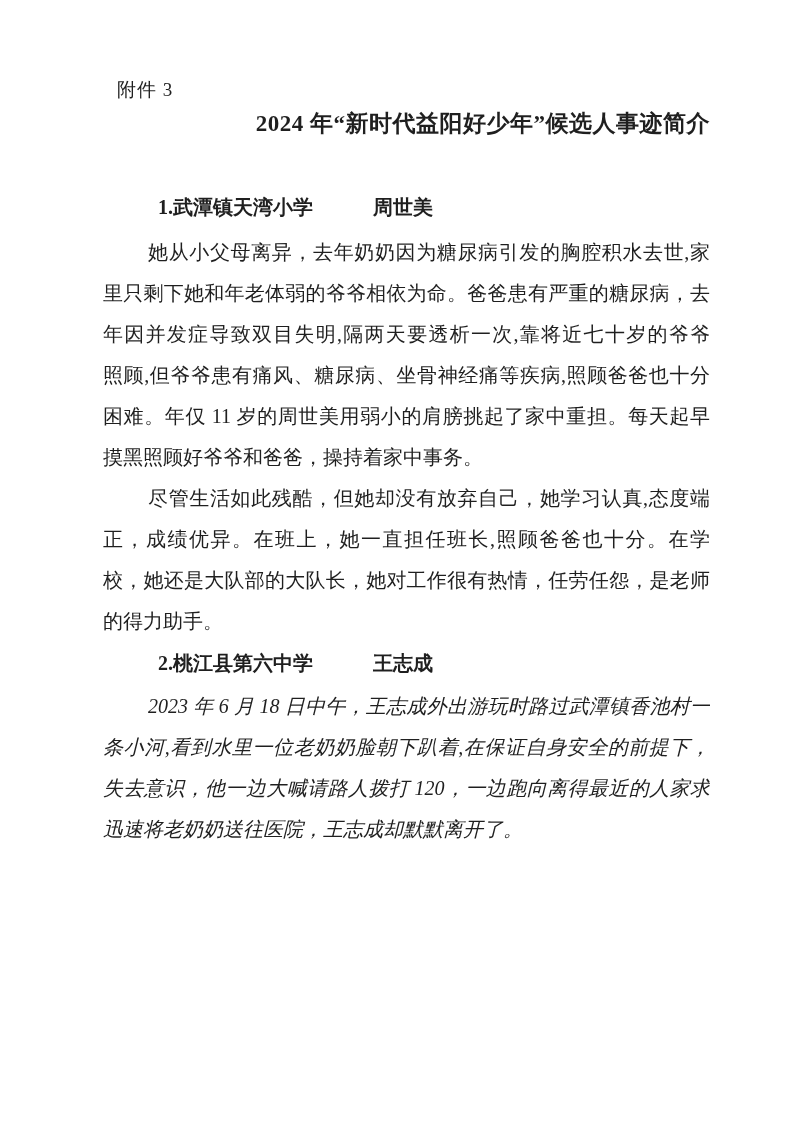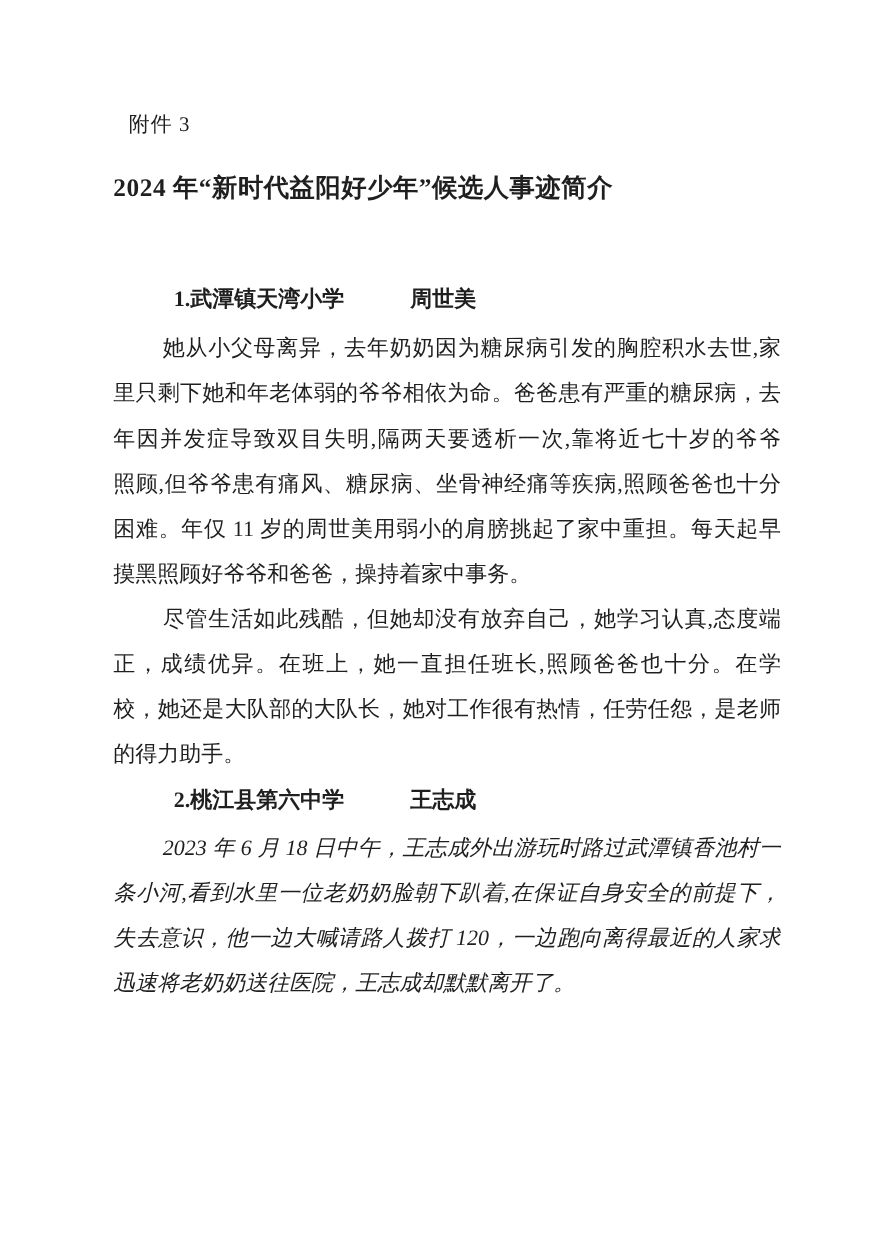--- a/index.html
+++ b/index.html
@@ -10,46 +10,46 @@
   .page {
     position: relative;
     width: 793px;
     height: 1122px;
     background: #ffffff;
     overflow: hidden;
     font-family: "Liberation Serif", serif;
     color: #1f1f1f;
   }
   .content {
-    padding-top: 100px;
+    padding-top: 76px;
     margin-left: 103px;
     width: 607px;
   }
   .attachment {
     font-size: 19px;
     line-height: 28px;
     margin-left: 14px;
     letter-spacing: 1px;
   }
   .doc-title {
-    margin-top: 25px;
+    margin-top: 2px;
     font-size: 23px;
     line-height: 36px;
     font-weight: bold;
-    text-align: left;
+    text-align: right;
     letter-spacing: 0.5px;
   }
   .section-heading {
     font-size: 20px;
     line-height: 30px;
     font-weight: bold;
     padding-left: 55px;
   }
   .section-heading.first-heading {
-    margin-top: 68px;
+    margin-top: 50px;
   }
   .section-heading.second-heading {
     margin-top: 6px;
   }
   .paragraph {
     font-size: 20px;
   }
   .paragraph.p1 { margin-top: 10px; }
   .paragraph.p2 { margin-top: 0; }
   .paragraph.p3 { margin-top: 8px; font-style: italic; }

